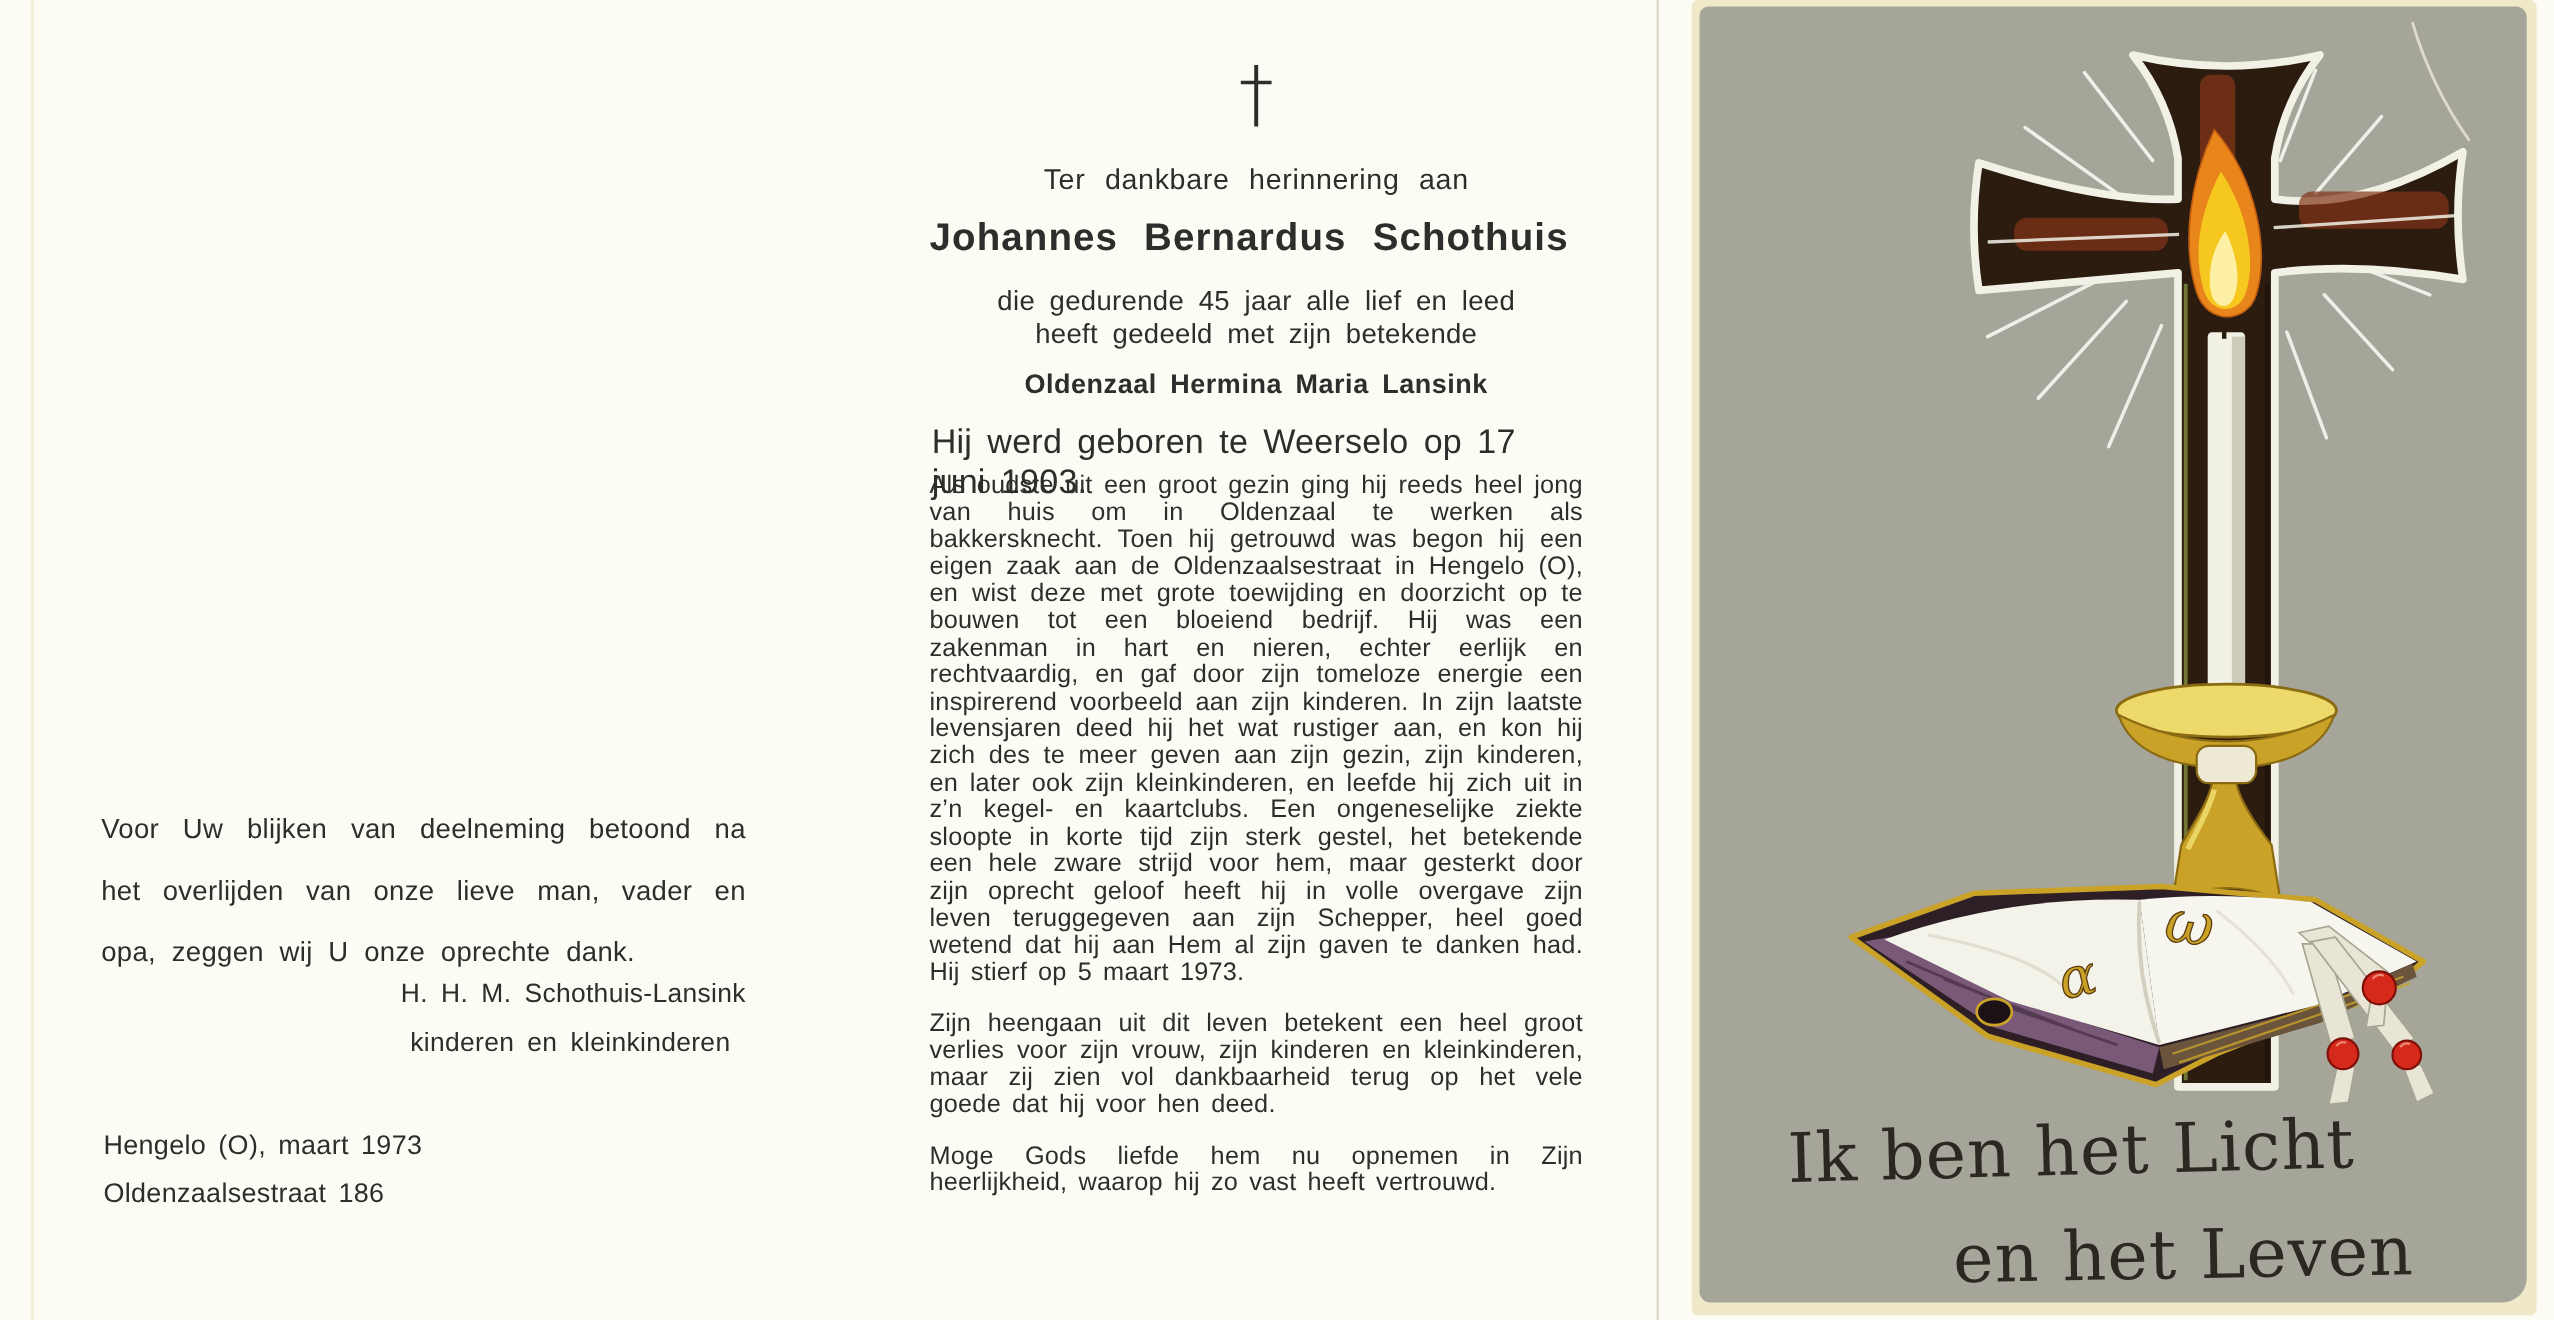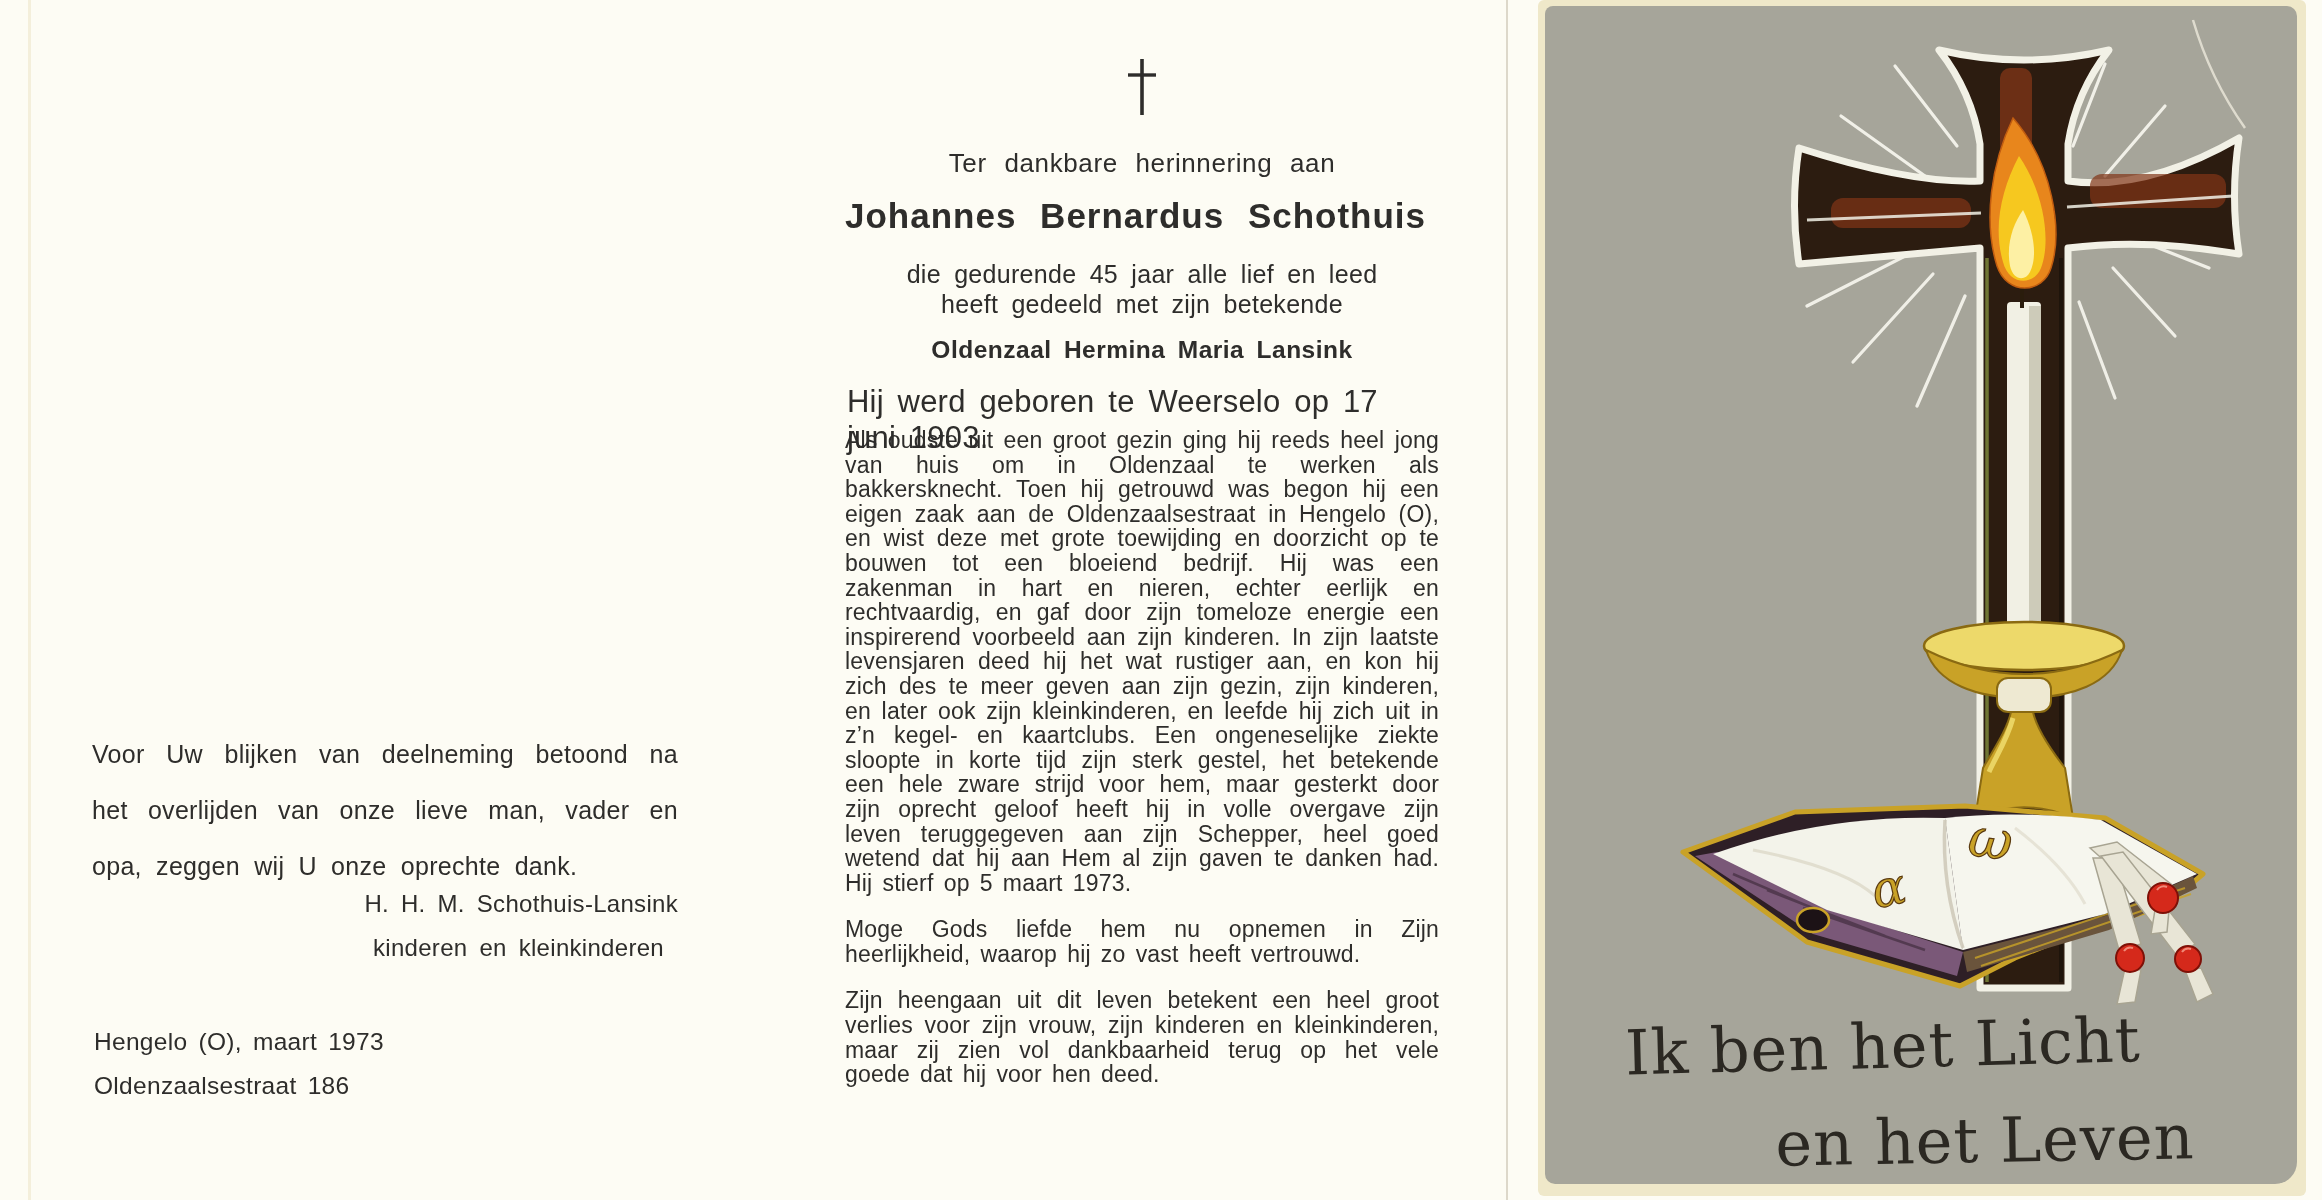--- a/index.html
+++ b/index.html
@@ -77,22 +77,22 @@
       </svg>
     </div>
     <p class="intro">Ter dankbare herinnering aan</p>
     <h1 class="deceased-name">Johannes Bernardus Schothuis</h1>
     <p class="sub-line sub1">die gedurende 45 jaar alle lief en leed</p>
     <p class="sub-line sub2">heeft gedeeld met zijn betekende</p>
     <p class="spouse">Oldenzaal Hermina Maria Lansink</p>
     <p class="birth">Hij werd geboren te Weerselo op 17 juni 1903.</p>
     <div class="body-block">
       <p>Als oudste uit een groot gezin ging hij reeds heel jong van huis om in Oldenzaal te werken als bakkersknecht. Toen hij getrouwd was begon hij een eigen zaak aan de Oldenzaalsestraat in Hengelo (O), en wist deze met grote toewijding en doorzicht op te bouwen tot een bloeiend bedrijf. Hij was een zakenman in hart en nieren, echter eerlijk en rechtvaardig, en gaf door zijn tomeloze energie een inspirerend voorbeeld aan zijn kinderen. In zijn laatste levensjaren deed hij het wat rustiger aan, en kon hij zich des te meer geven aan zijn gezin, zijn kinderen, en later ook zijn kleinkinderen, en leefde hij zich uit in z’n kegel- en kaartclubs. Een ongeneselijke ziekte sloopte in korte tijd zijn sterk gestel, het betekende een hele zware strijd voor hem, maar gesterkt door zijn oprecht geloof heeft hij in volle overgave zijn leven teruggegeven aan zijn Schepper, heel goed wetend dat hij aan Hem al zijn gaven te danken had. Hij stierf op 5 maart 1973.</p>
+      <p>Zijn heengaan uit dit leven betekent een heel groot verlies voor zijn vrouw, zijn kinderen en kleinkinderen, maar zij zien vol dankbaarheid terug op het vele goede dat hij voor hen deed.</p>
       <p>Moge Gods liefde hem nu opnemen in Zijn heerlijkheid, waarop hij zo vast heeft vertrouwd.</p>
-      <p>Zijn heengaan uit dit leven betekent een heel groot verlies voor zijn vrouw, zijn kinderen en kleinkinderen, maar zij zien vol dankbaarheid terug op het vele goede dat hij voor hen deed.</p>
     </div>
   </section>
 
   <div class="panel-backing"></div>
   <section class="panel-right">
     <svg class="scene" width="752" height="1178" viewBox="0 0 752 1178">
 
       <g stroke="var(--ray-white)" stroke-width="3.2" stroke-linecap="round" opacity="0.95">
         <line x1="350" y1="60" x2="412" y2="140"></line>
         <line x1="296" y1="110" x2="380" y2="170"></line>

